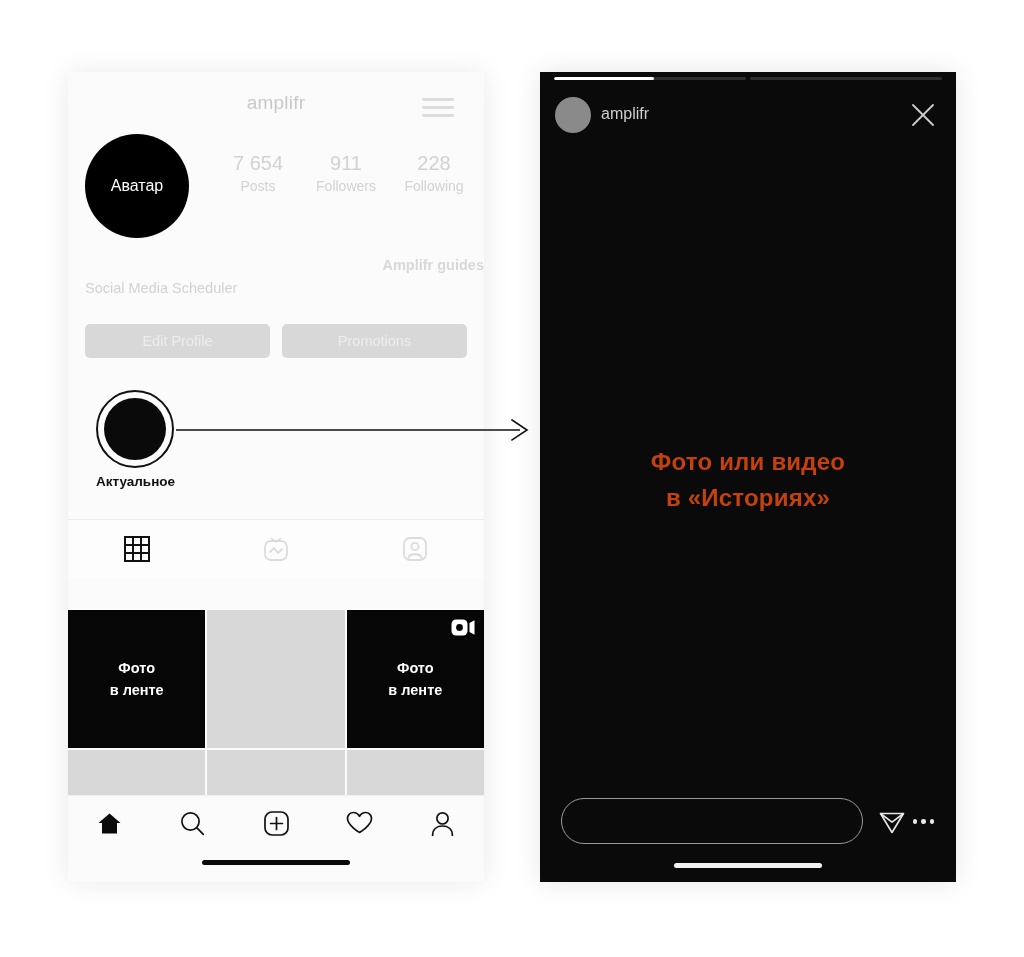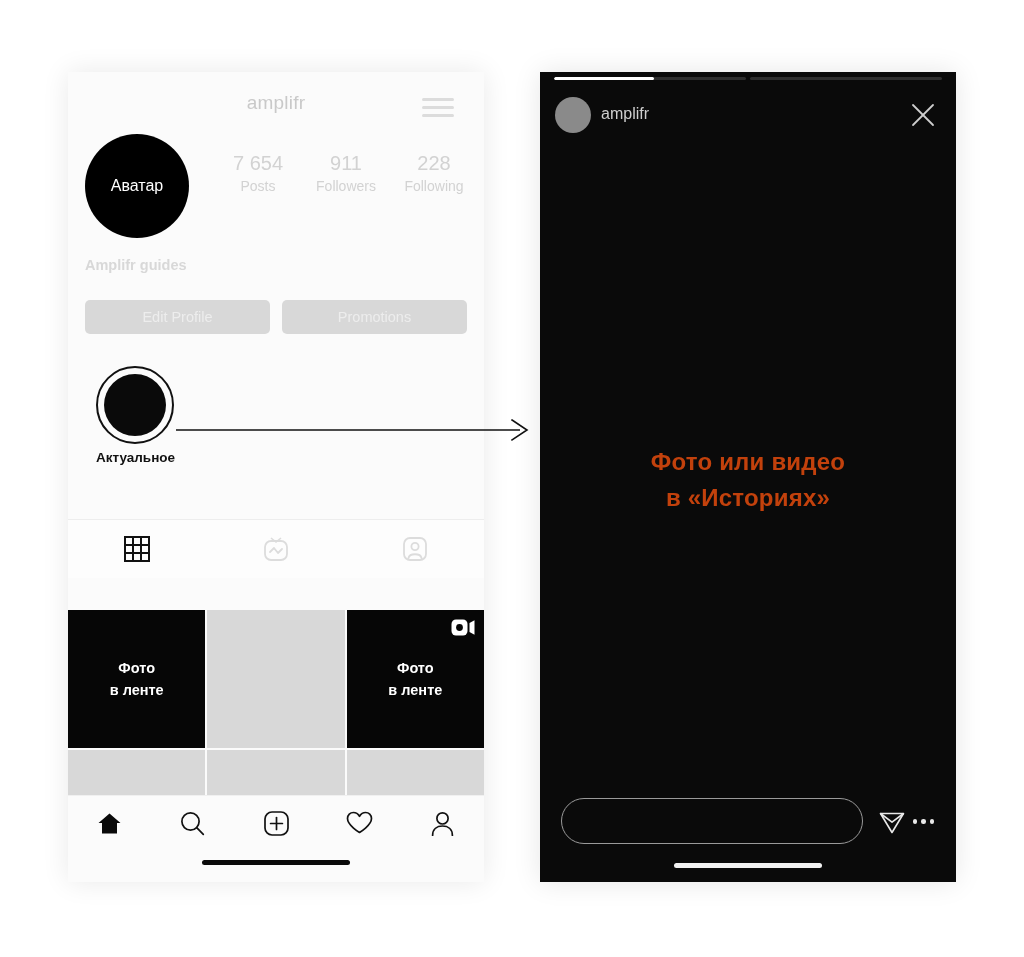--- a/index.html
+++ b/index.html
@@ -42,21 +42,21 @@
     font-size:16px;font-weight:400;
   }
   .pf-stats{
     position:absolute;left:146px;right:6px;top:20px;display:flex;justify-content:flex-end;
   }
   .pf-stat{flex:1;text-align:center;color:#d2d2d2;}
   .pf-stat .num{font-size:20px;line-height:26px;}
   .pf-stat .lbl{font-size:14px;line-height:20px;}
 
   .pf-bio{position:relative;margin-top:14px;padding-left:17px;}
-  .pf-bio .name{font-size:14.5px;font-weight:bold;color:#d8d8d8;line-height:22px;}
+  .pf-bio .name{font-size:14.5px;font-weight:bold;color:#d8d8d8;line-height:22px;text-align:right;}
   .pf-bio .desc{font-size:14.5px;color:#d2d2d2;line-height:24px;}
 
   .pf-actions{display:flex;gap:12px;padding:24px 17px 0 17px;}
   .pf-btn{
     flex:1;height:34px;border-radius:5px;background:#d8d8d8;
     display:flex;align-items:center;justify-content:center;
     color:#ededed;font-size:14.5px;
   }
 
   .pf-highlights{position:relative;padding:32px 0 0 28px;height:96px;}
@@ -162,20 +162,21 @@
         </div>
         <div class="pf-stat">
           <div class="num">228</div>
           <div class="lbl">Following</div>
         </div>
       </div>
     </div>
 
     <div class="pf-bio">
       <div class="name">Amplifr guides</div>
+      <div class="desc">Social Media Scheduler</div>
     </div>
 
     <div class="pf-actions">
       <div class="pf-btn">Edit Profile</div>
       <div class="pf-btn">Promotions</div>
     </div>
 
     <div class="pf-highlights">
       <div class="hl-ring">
         <div class="hl-dot"></div>

